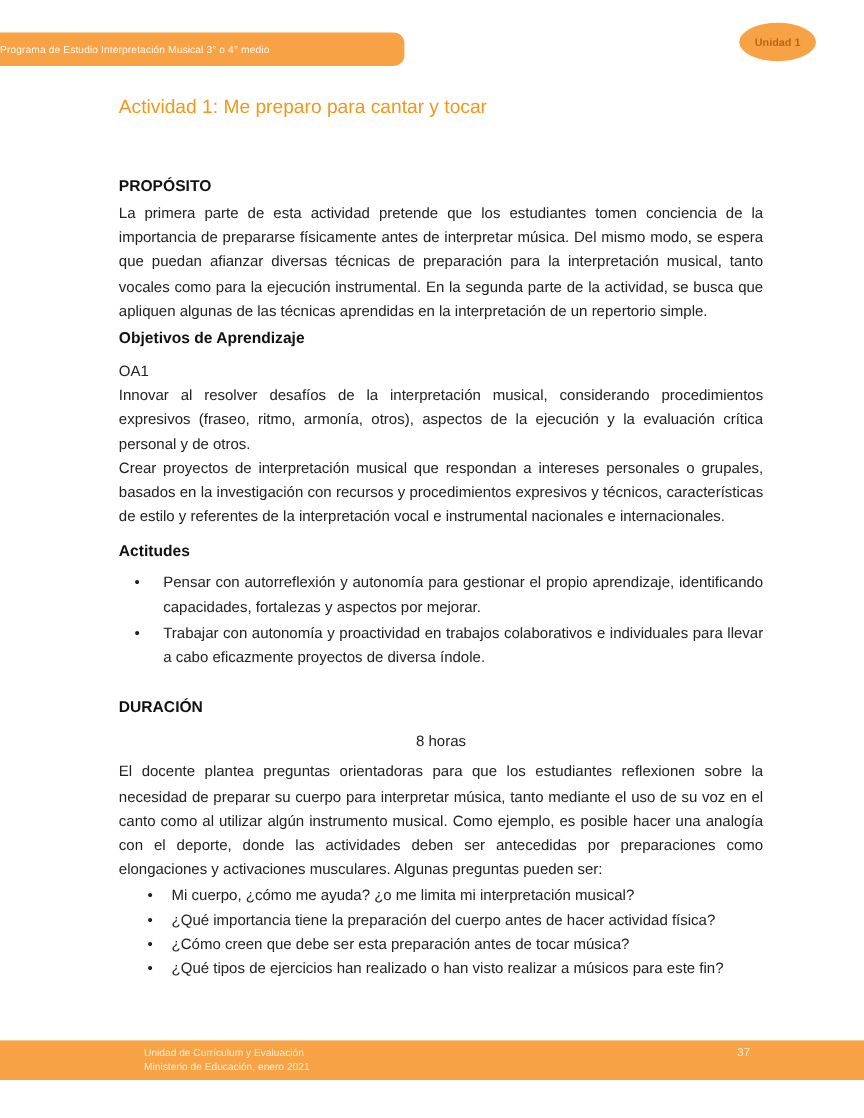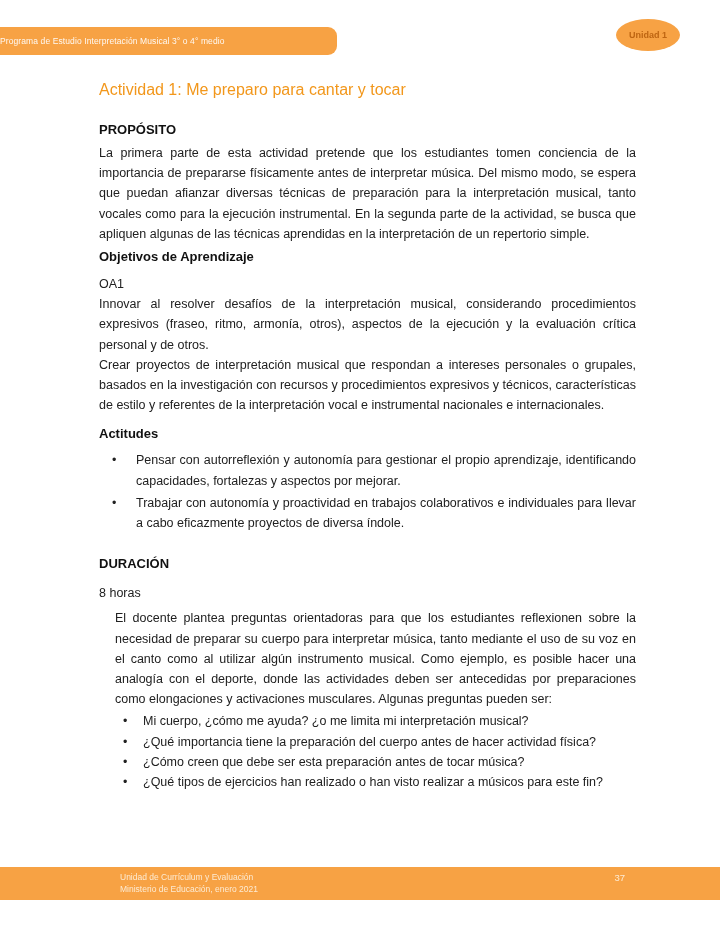--- a/index.html
+++ b/index.html
@@ -42,35 +42,35 @@
   }
   .doc-title{
     margin:0;text-align:left;
     color:var(--title-orange);
     font-size:16px;font-weight:normal;line-height:20px;
   }
   h2{
     font-size:13px;font-weight:bold;color:#111;
     margin:0;line-height:17px;
   }
-  .h-proposito{margin-top:21px;}
+  .h-proposito{margin-top:46px;}
   .p-proposito{margin:5px 0 0 0;text-align:justify;}
   .h-objetivos{margin-top:4px;}
   .oa-code{margin:9px 0 0 0;line-height:20.2px;}
   .oa-text{margin:0;text-align:justify;}
   .h-actitudes{margin-top:10px;}
   ul.dash{list-style:none;margin:8px 0 0 0;padding:0 0 0 13px;}
   ul.dash li{
     display:flex;margin:0 0 2px 0;text-align:justify;
   }
   ul.dash li .bullet{flex:0 0 24px;}
   .h-duracion{margin-top:22px;}
-  .p-duracion{margin:11px 0 0 0;}
+  .p-duracion{margin:11px 0 0 0;text-align:center;}
   .h-desarrollo{margin-top:33px;}
-  .p-desarrollo{margin:5px 0 0 16px;text-align:justify;}
+  .p-desarrollo{margin:5px 0 0 0;text-align:justify;}
   ul.questions{list-style:none;margin:2px 0 0 0;padding:0 0 0 24px;}
   ul.questions li{display:flex;margin:0;}
   ul.questions li .bullet{flex:0 0 20px;}
   
   .footer-bar{
     position:absolute;left:0;top:867px;width:720px;height:33px;
     background:var(--accent-orange);
   }
   .footer-text{
     position:absolute;left:100px;top:5px;

